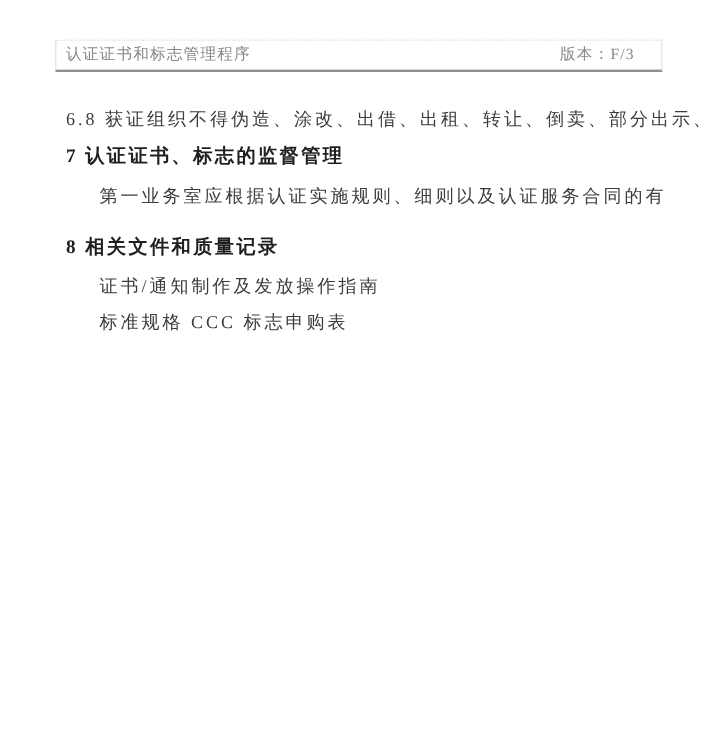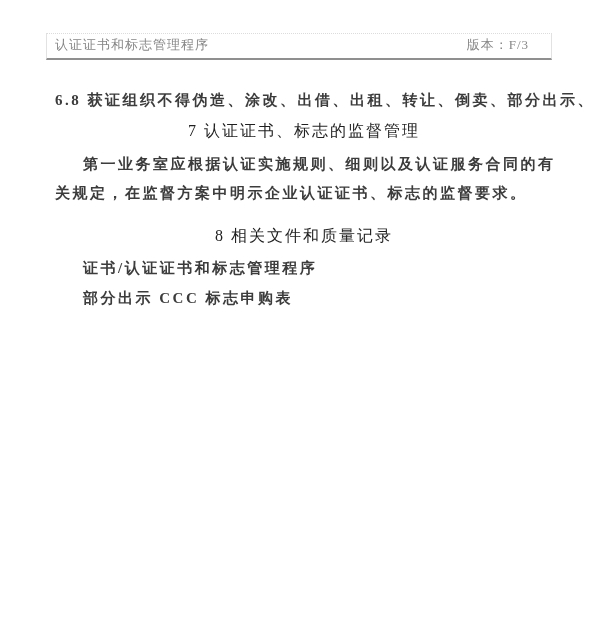--- a/index.html
+++ b/index.html
@@ -46,34 +46,32 @@
     font-size: 15px;
     letter-spacing: 2.5px;
   }
   .para {
     margin: 0;
   }
   .line {
     display: block;
     line-height: 29px;
     white-space: nowrap;
-    font-weight: bold;
   }
   .indent {
     padding-left: 28px;
   }
   .heading {
     font-size: 16px;
-    font-weight: 400;
+    font-weight: 700;
     color: #1f1f1f;
     letter-spacing: 2px;
     line-height: 26px;
     margin: 0;
     white-space: nowrap;
-    text-align: center;
   }
   .heading-7 { margin-top: 3px; }
   .para-7    { margin-top: 6px; }
   .heading-8 { margin-top: 15px; }
   .doc-list  { margin-top: 4px; }
   .doc-list .line { line-height: 30px; }
 </style>
 </head>
 <body>
 
@@ -87,24 +85,23 @@
   <div class="content">
 
     <p class="para">
       <span class="line">6.8 获证组织不得伪造、涂改、出借、出租、转让、倒卖、部分出示、</span>
     </p>
 
     <p class="heading heading-7">7 认证证书、标志的监督管理</p>
 
     <p class="para para-7">
       <span class="line indent">第一业务室应根据认证实施规则、细则以及认证服务合同的有</span>
-      <span class="line">关规定，在监督方案中明示企业认证证书、标志的监督要求。</span>
     </p>
 
     <p class="heading heading-8">8 相关文件和质量记录</p>
 
     <p class="para doc-list">
-      <span class="line indent">证书/认证证书和标志管理程序</span>
-      <span class="line indent">部分出示 CCC 标志申购表</span>
+      <span class="line indent">证书/通知制作及发放操作指南</span>
+      <span class="line indent">标准规格 CCC 标志申购表</span>
     </p>
 
   </div>
 </div>
 
 </body></html>

